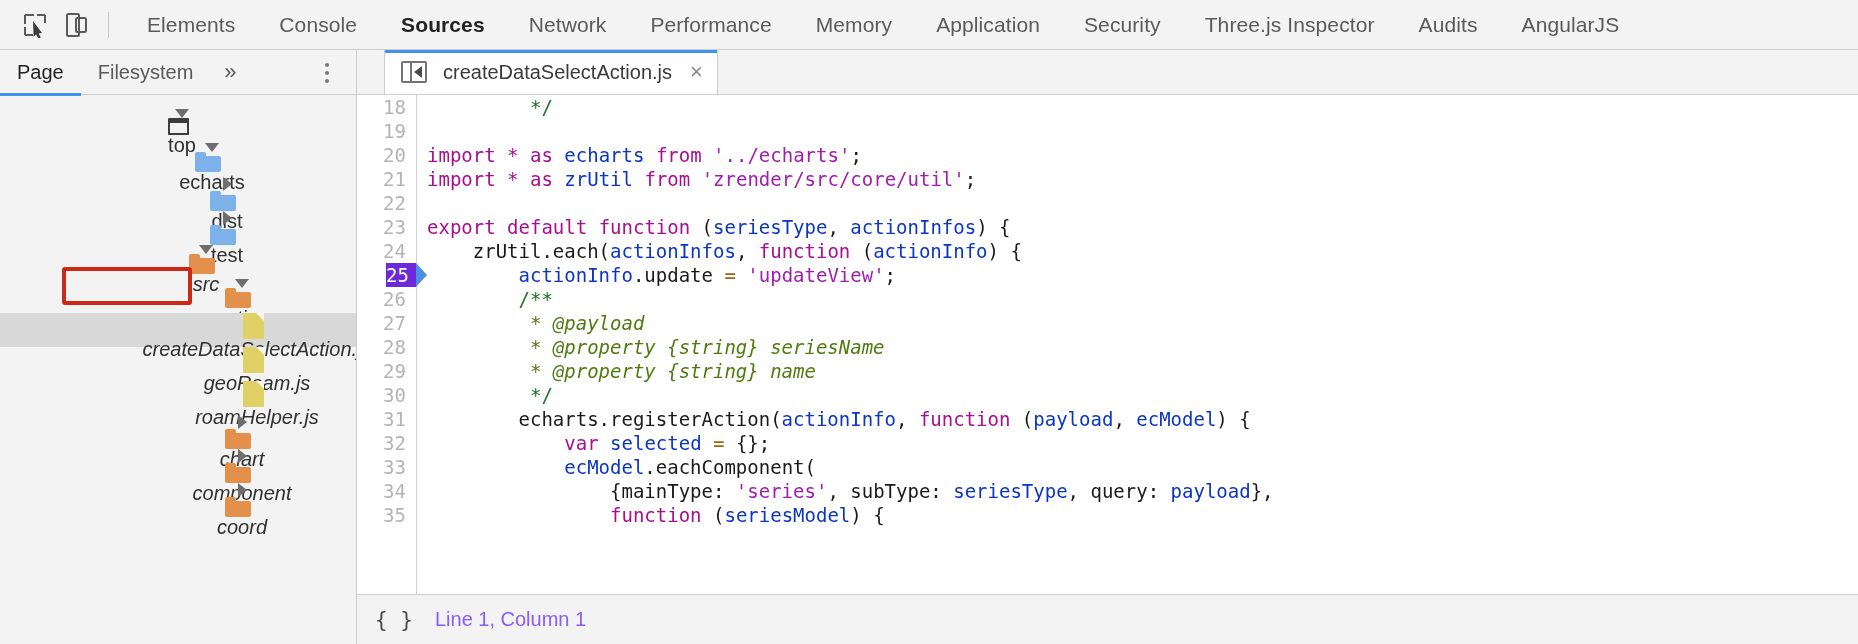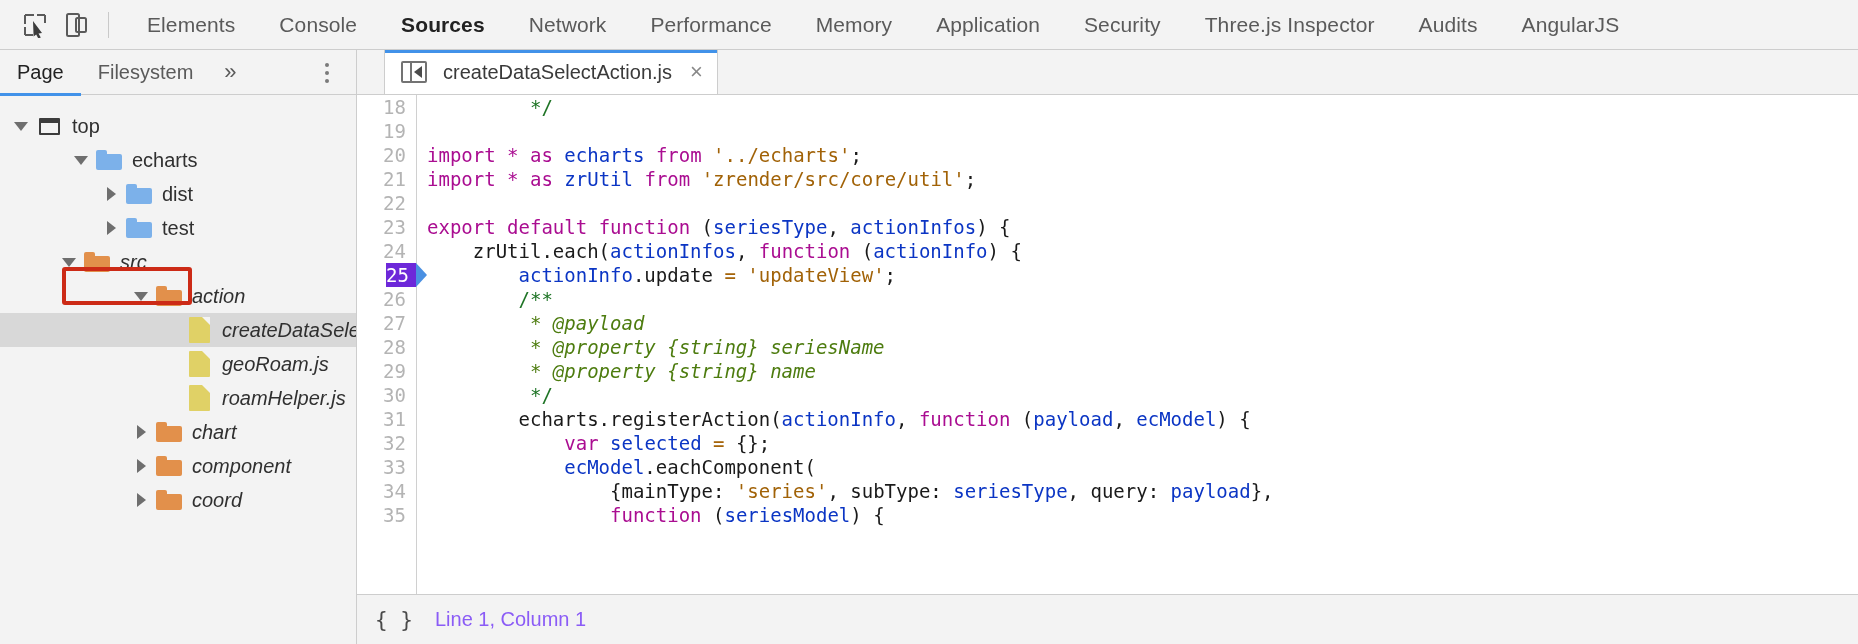--- a/index.html
+++ b/index.html
@@ -142,20 +142,21 @@
   }
   .tree-row {
     display: flex;
     align-items: center;
     height: 34px;
     font-size: 20px;
     color: #303030;
     white-space: nowrap;
     cursor: pointer;
     position: relative;
+    flex-direction: column;
   }
   .tree-row.selected { background: #d8d8d8; }
   .tree-row .tw {
     width: 26px; min-width: 26px;
     display: flex; align-items: center; justify-content: center;
   }
   .caret {
     width: 0; height: 0;
     border-left: 7px solid transparent;
     border-right: 7px solid transparent;
@@ -343,21 +344,21 @@
     height: 24px;
     line-height: 24px;
     font-family: "DejaVu Sans Mono", monospace;
     font-size: 19px;
     color: #1a1a1a;
     white-space: pre;
     padding-left: 10px;
   }
   .kw  { color: #aa0d91; }
   .ident { color: #0b35c4; }
-  .str { color: #a16207; }
+  .str { color: #a21caf; }
   .cmt { color: #1d7324; }
   .cmt-i { color: #4d7c0f; font-style: italic; }
   .op  { color: #a56409; }
 
   .statusbar {
     height: 50px; min-height: 50px;
     background: #f3f3f3;
     border-top: 1px solid #cdcdcd;
     display: flex;
     align-items: center;

